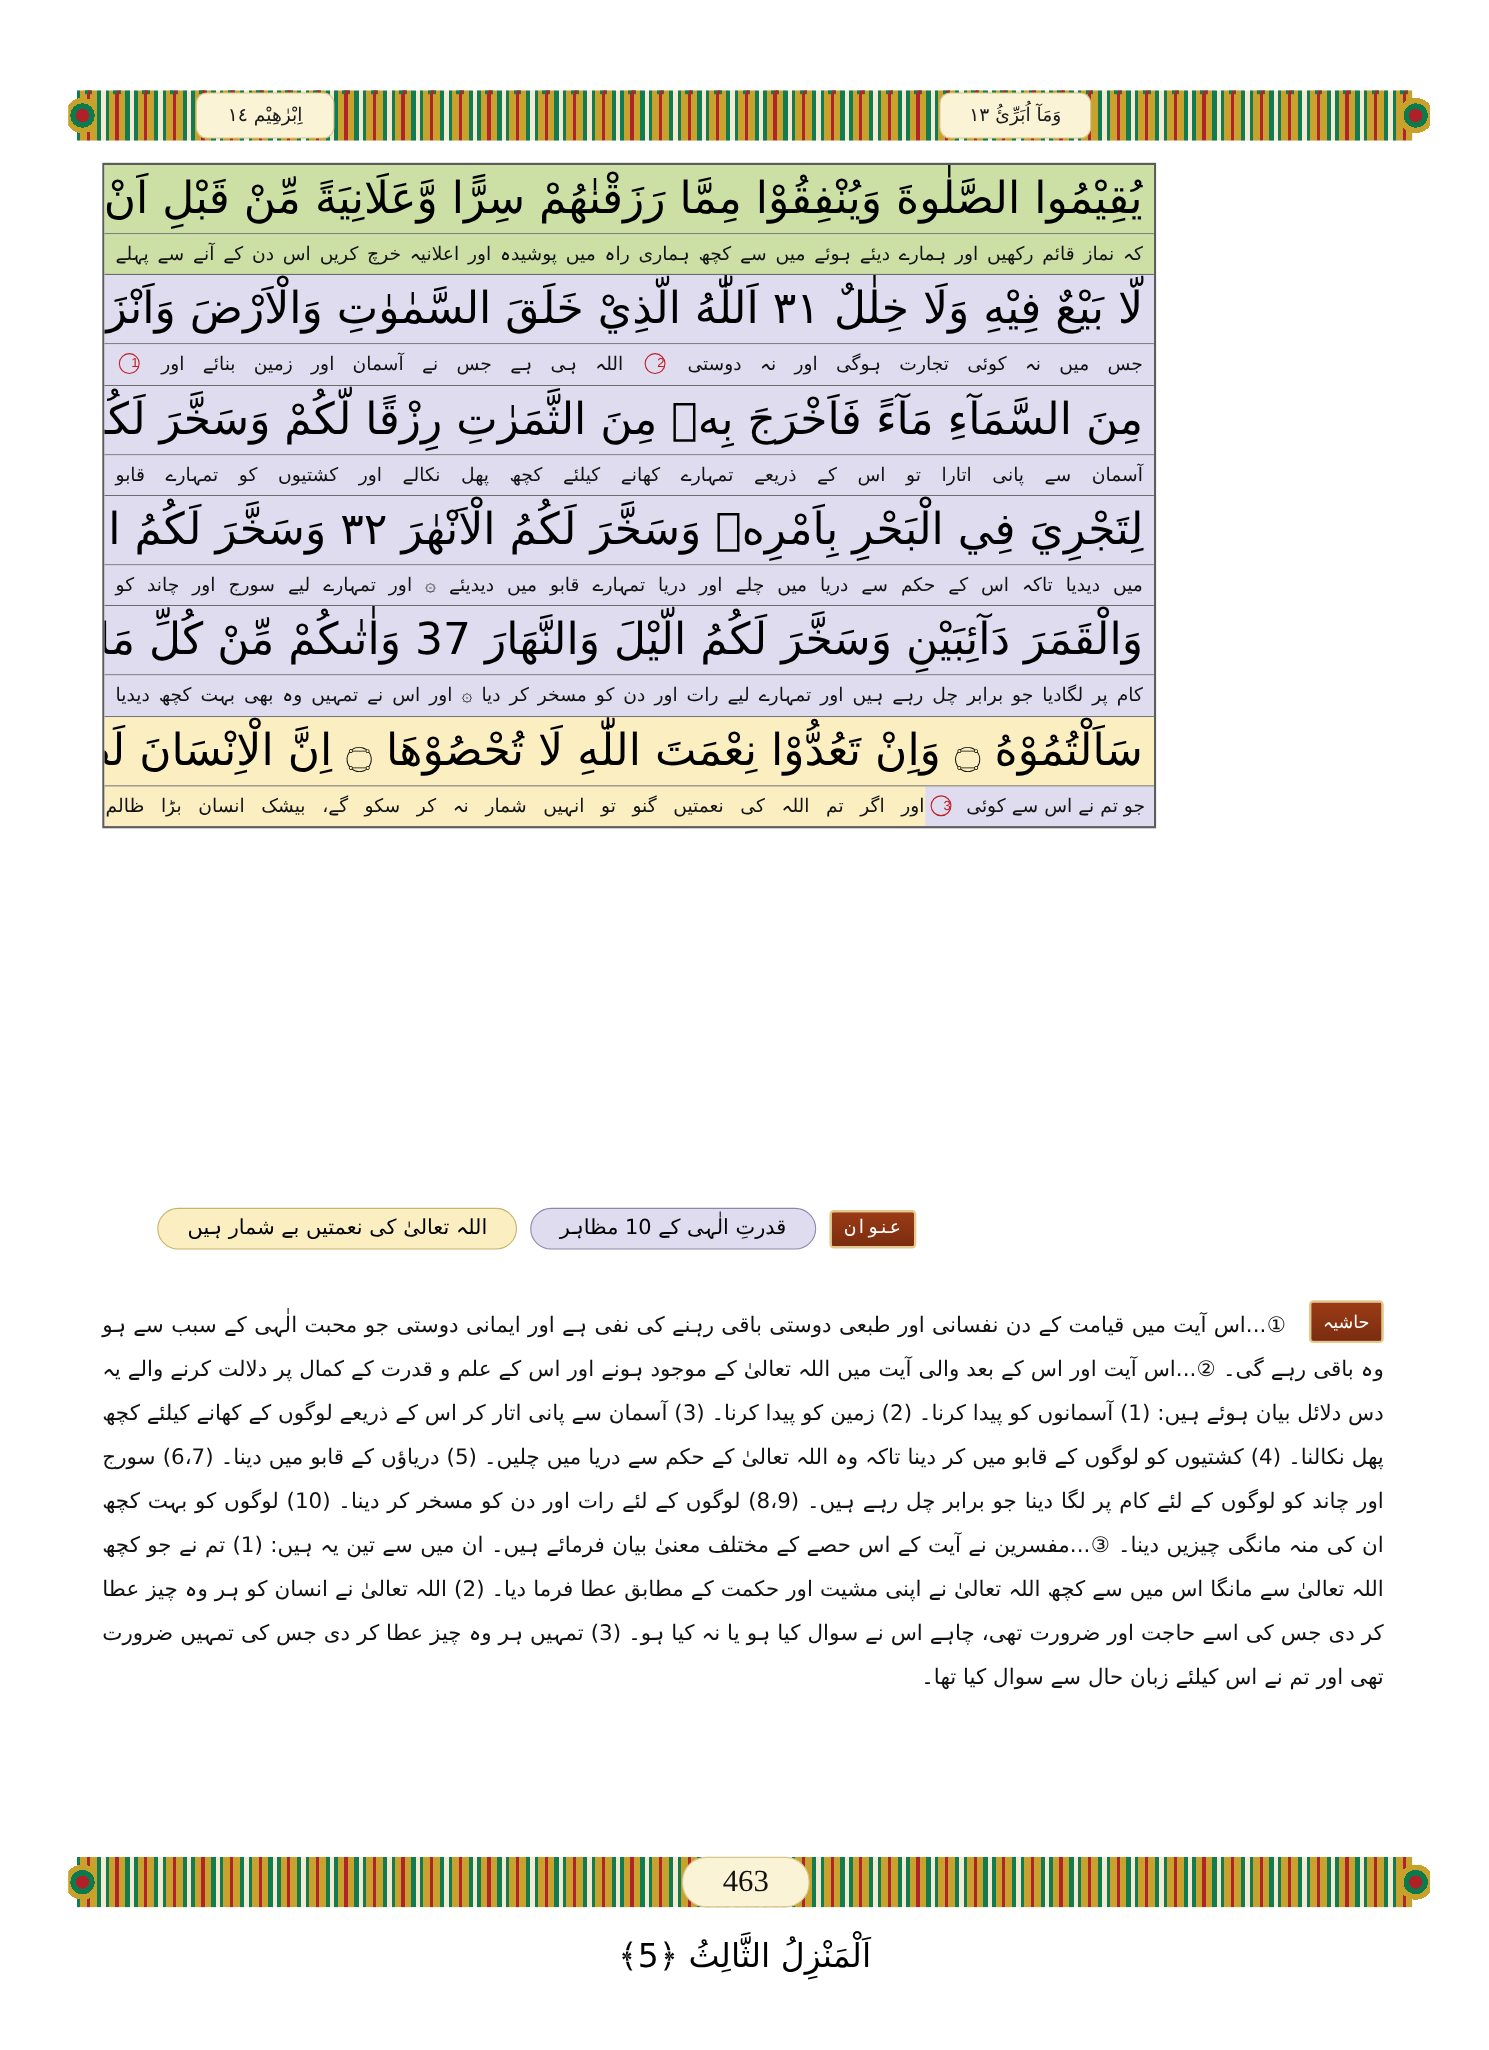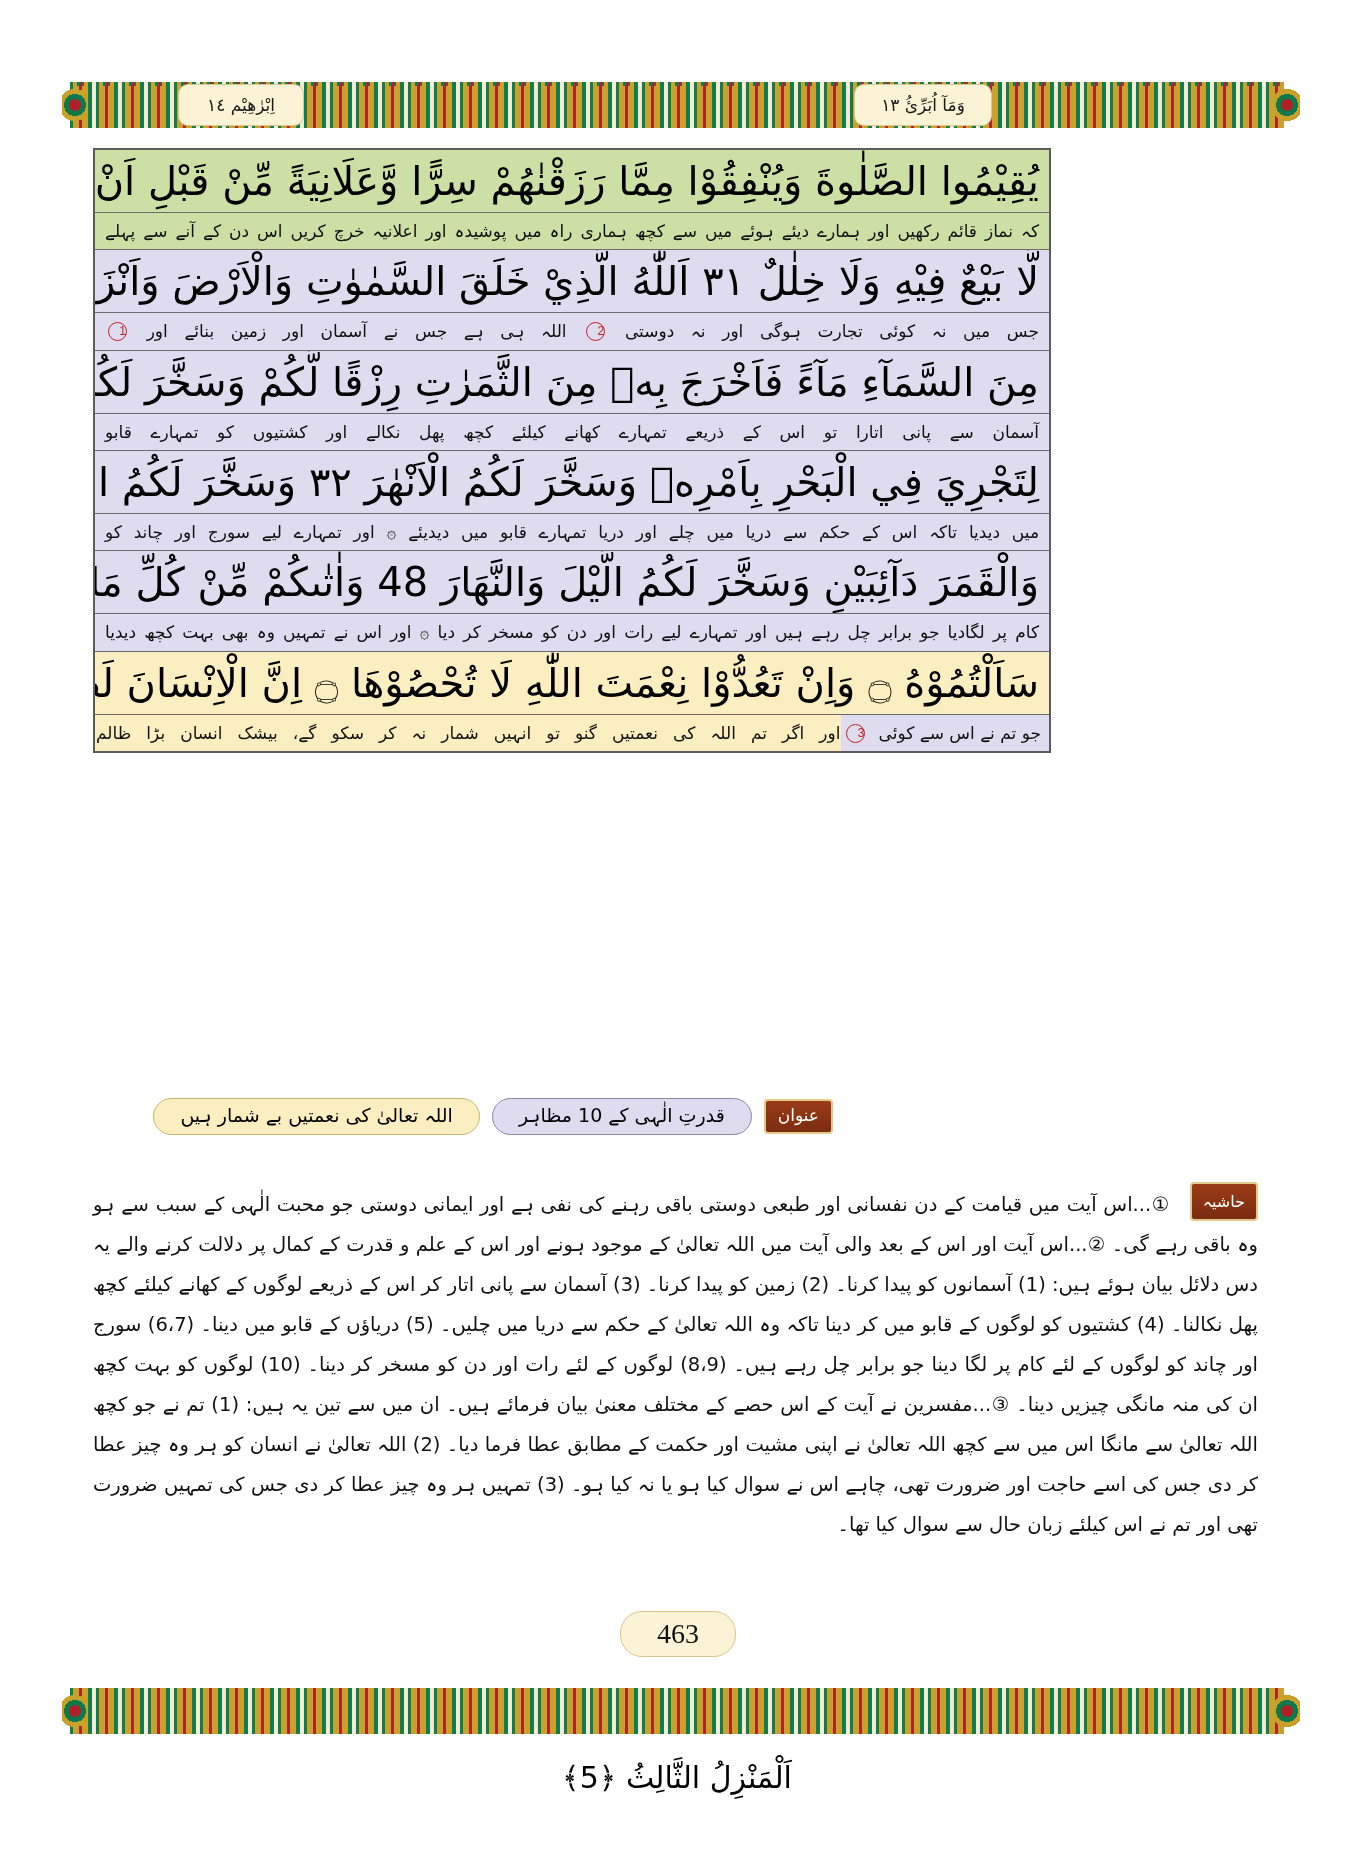--- a/index.html
+++ b/index.html
@@ -142,21 +142,21 @@
     justify-content: flex-start;
     align-items: center;
     gap: 12px;
     padding-right: 420px;
   }
   .badge-unwan {
     background: linear-gradient(#9a3b16, #7b2d10);
     border: 2px solid #e4c98a;
     border-radius: 4px;
     color: #fff;
-    font-family: Liberation Sans, sans-serif;
+    font-family: Liberation Mono, monospace;
     font-size: 17px;
     padding: 4px 12px 6px;
     white-space: nowrap;
   }
   .pill {
     border-radius: 22px;
     border: 1.5px solid #8d8d8d;
     padding: 5px 26px 8px;
     font-family: "DejaVu Sans", sans-serif;
     font-size: 19px;
@@ -185,21 +185,21 @@
     color: #fff;
     font-size: 16px;
     padding: 2px 11px 0;
     margin-left: 20px;
     vertical-align: 4px;
   }
 
   
   .page-num {
     position: absolute;
-    left: 620px; top: 1611px;
+    left: 620px; top: 1688px;
     width: 116px; height: 46px;
     background: #fbf3d5;
     border: 1px solid #d9c78f;
     border-radius: 22px;
     display: flex; align-items: center; justify-content: center;
     font-family: "Liberation Serif", serif;
     font-size: 28px;
     color: #111;
     z-index: 5;
   }
@@ -237,21 +237,21 @@
       <span class="seg lav">اللہ ہی ہے جس نے آسمان اور زمین بنائے اور</span>
       <span class="fnref">1</span>
     </div>
 
     <div class="ayah-row bg-lav">مِنَ السَّمَآءِ مَآءً فَاَخْرَجَ بِهٖ مِنَ الثَّمَرٰتِ رِزْقًا لَّكُمْ وَسَخَّرَ لَكُمُ الْفُلْكَ</div>
     <div class="trans-row bg-lav">آسمان سے پانی اتارا تو اس کے ذریعے تمہارے کھانے کیلئے کچھ پھل نکالے اور کشتیوں کو تمہارے قابو</div>
 
     <div class="ayah-row bg-lav">لِتَجْرِيَ فِي الْبَحْرِ بِاَمْرِهٖ وَسَخَّرَ لَكُمُ الْاَنْهٰرَ ٣٢ وَسَخَّرَ لَكُمُ الشَّمْسَ</div>
     <div class="trans-row bg-lav">میں دیدیا تاکہ اس کے حکم سے دریا میں چلے اور دریا تمہارے قابو میں دیدیئے ۞ اور تمہارے لیے سورج اور چاند کو</div>
 
-    <div class="ayah-row bg-lav">وَالْقَمَرَ دَآئِبَيْنِ وَسَخَّرَ لَكُمُ الَّيْلَ وَالنَّهَارَ 48 وَاٰتٰىكُمْ مِّنْ كُلِّ مَا</div>
+    <div class="ayah-row bg-lav">وَالْقَمَرَ دَآئِبَيْنِ وَسَخَّرَ لَكُمُ الَّيْلَ وَالنَّهَارَ 37 وَاٰتٰىكُمْ مِّنْ كُلِّ مَا</div>
     <div class="trans-row bg-lav">کام پر لگادیا جو برابر چل رہے ہیں اور تمہارے لیے رات اور دن کو مسخر کر دیا ۞ اور اس نے تمہیں وہ بھی بہت کچھ دیدیا</div>
 
     <div class="ayah-row bg-yellow">سَاَلْتُمُوْهُ ۝ وَاِنْ تَعُدُّوْا نِعْمَتَ اللّٰهِ لَا تُحْصُوْهَا ۝ اِنَّ الْاِنْسَانَ لَظَلُوْمٌ</div>
     <div class="trans-row" style="padding:0;">
       <div class="trans-split">
         <span class="seg lav" style="padding:5px 8px;">جو تم نے اس سے کوئی</span>
         <span class="seg lav" style="padding:5px 2px;">
           <span class="fnref">3</span>
         </span>
         <span class="seg yel grow" style="padding:5px 1px;">اور اگر تم اللہ کی نعمتیں گنو تو انہیں شمار نہ کر سکو گے، بیشک انسان بڑا ظالم</span>

